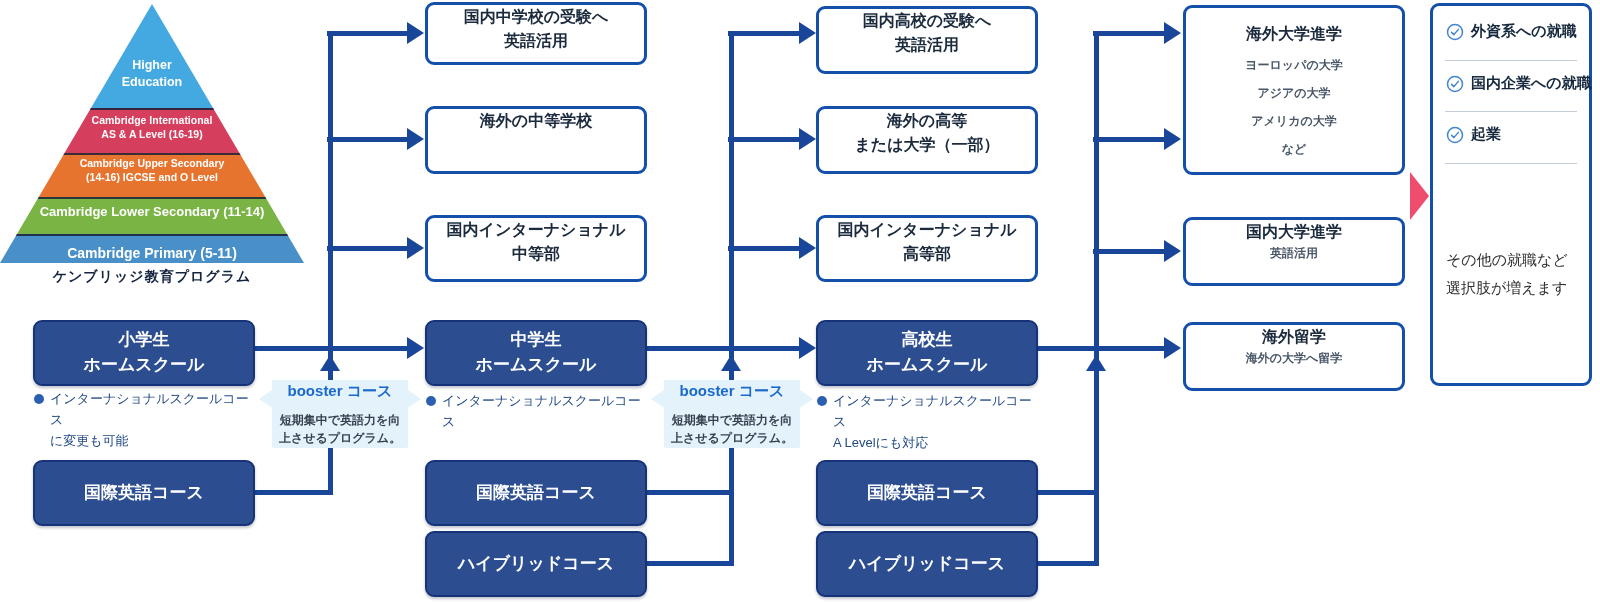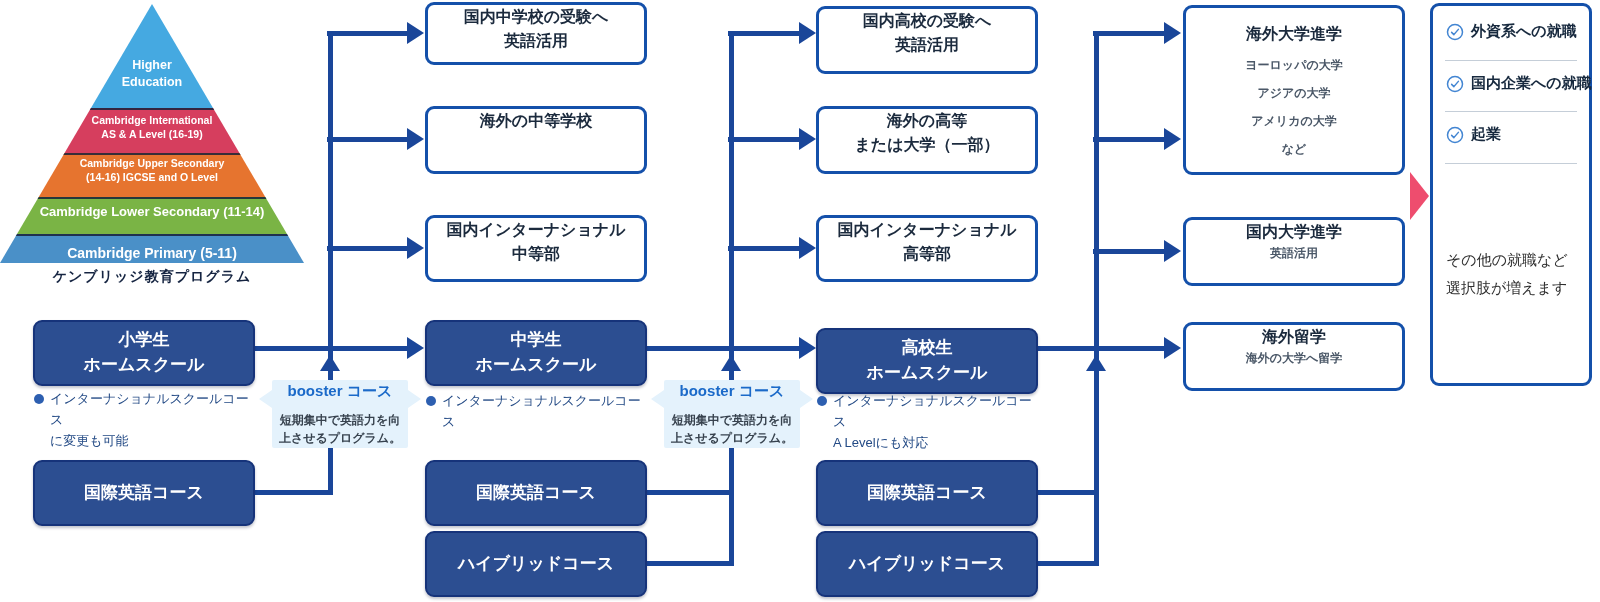--- a/index.html
+++ b/index.html
@@ -209,21 +209,21 @@
     <span class="bl">英語活用</span>
   </div>
   <div class="white-box" style="left:816px;top:106px;height:68px">
     <span class="bl">海外の高等</span>
     <span class="bl">または大学（一部）</span>
   </div>
   <div class="white-box" style="left:816px;top:215px;height:67px">
     <span class="bl">国内インターナショナル</span>
     <span class="bl">高等部</span>
   </div>
-  <div class="dark-box" style="left:816px;top:328px">
+  <div class="dark-box" style="left:816px;top:320px">
     <span class="bl">高校生</span>
     <span class="bl">ホームスクール</span>
   </div>
   <div class="note" style="left:816px;top:391px">
     <span class="dot"></span>
     <span class="bl">インターナショナルスクールコース</span>
     <span class="bl">A Levelにも対応</span>
   </div>
   <div class="dark-box" style="left:816px;top:460px">
     <span class="bl">国際英語コース</span>

